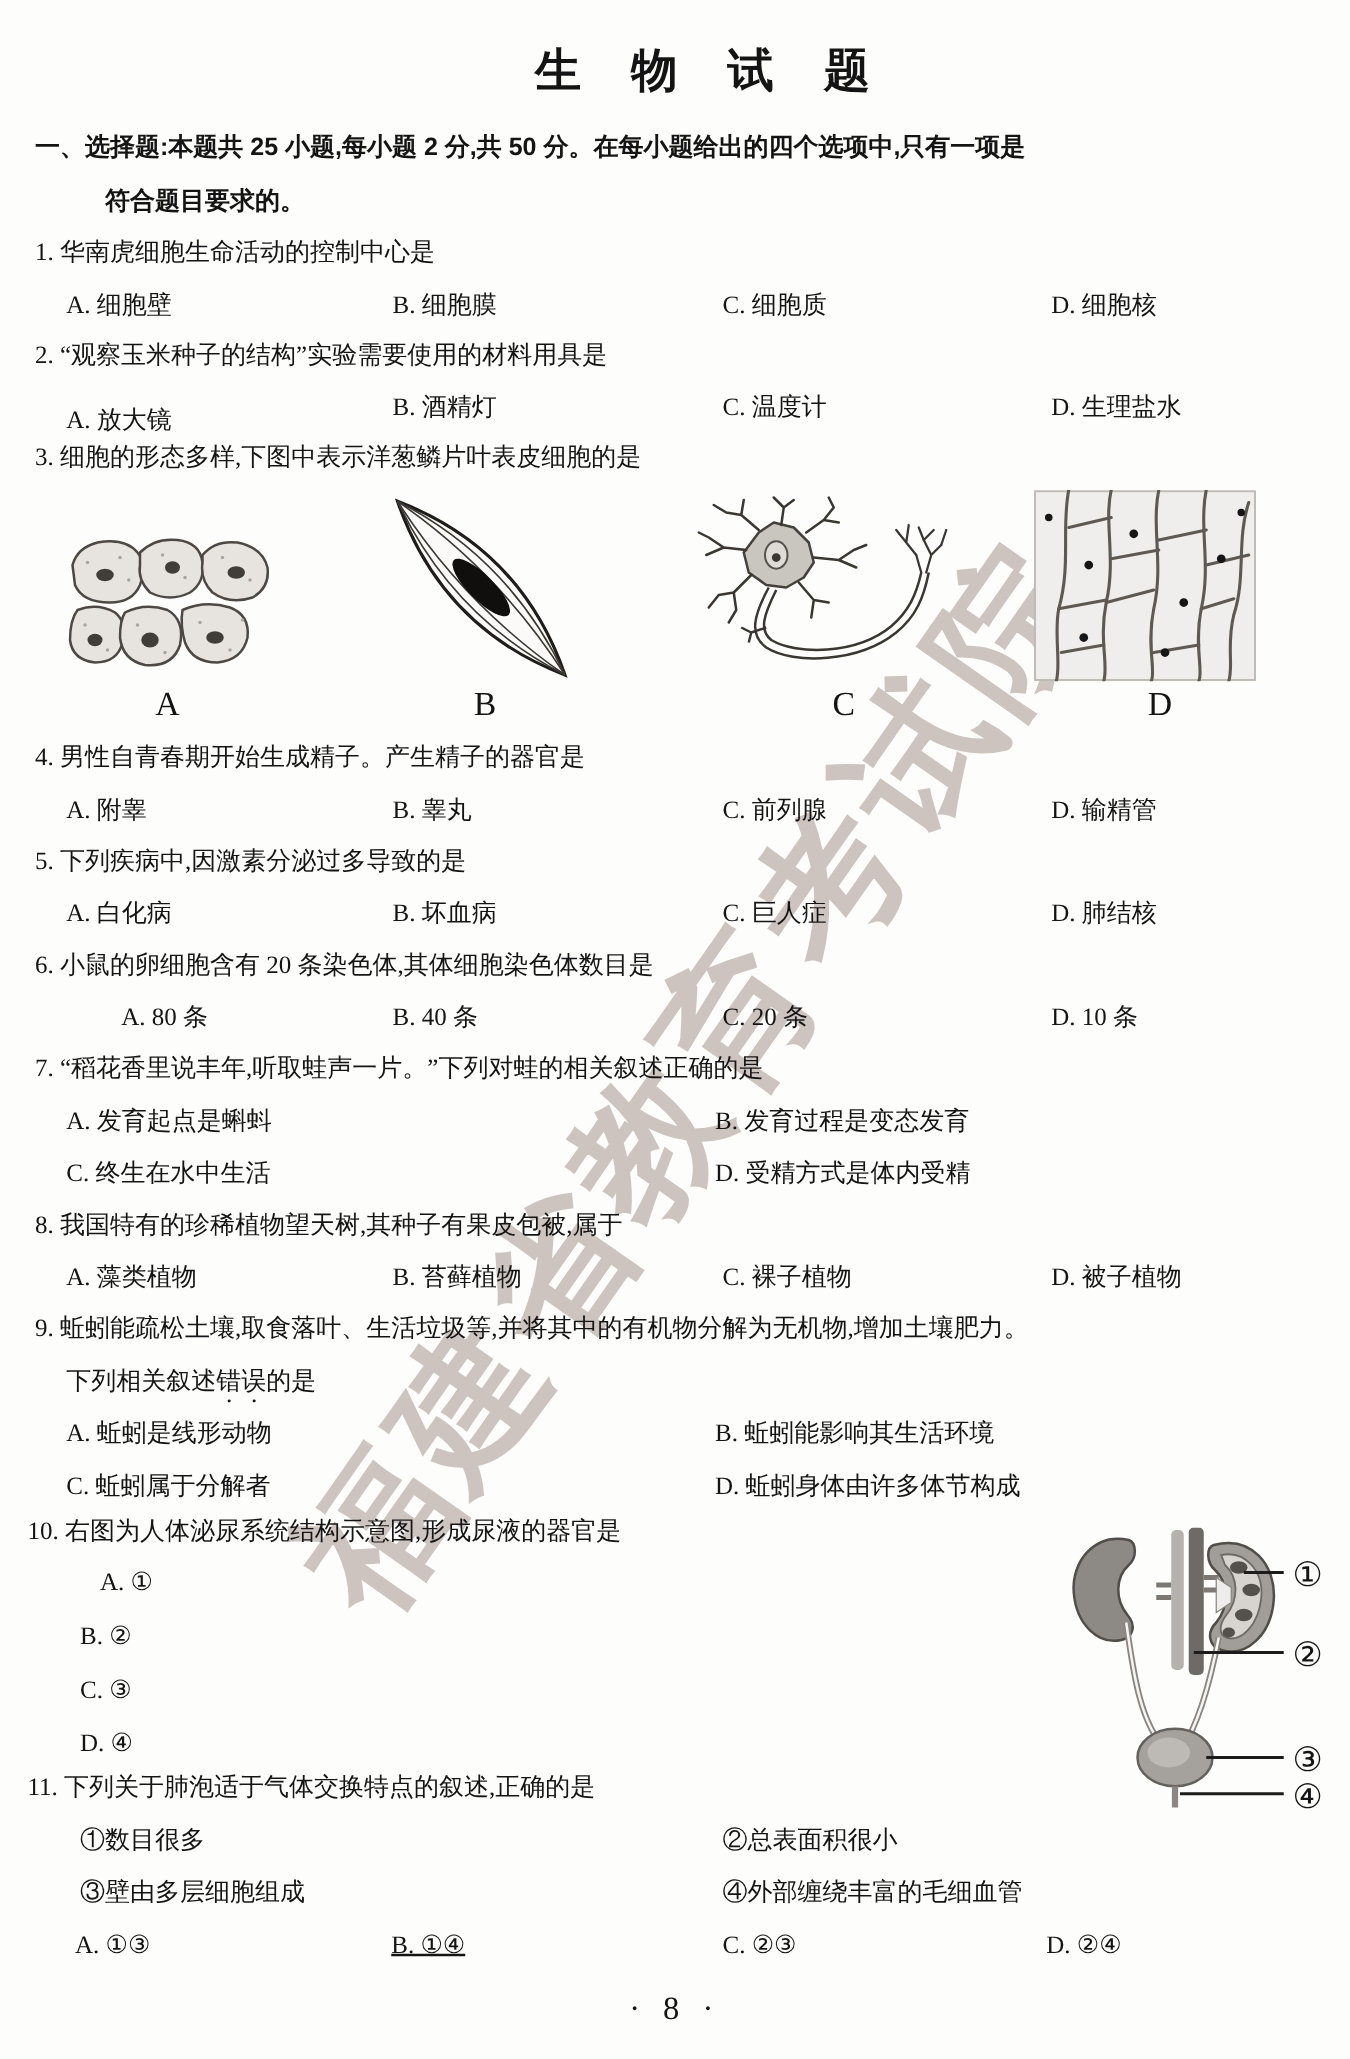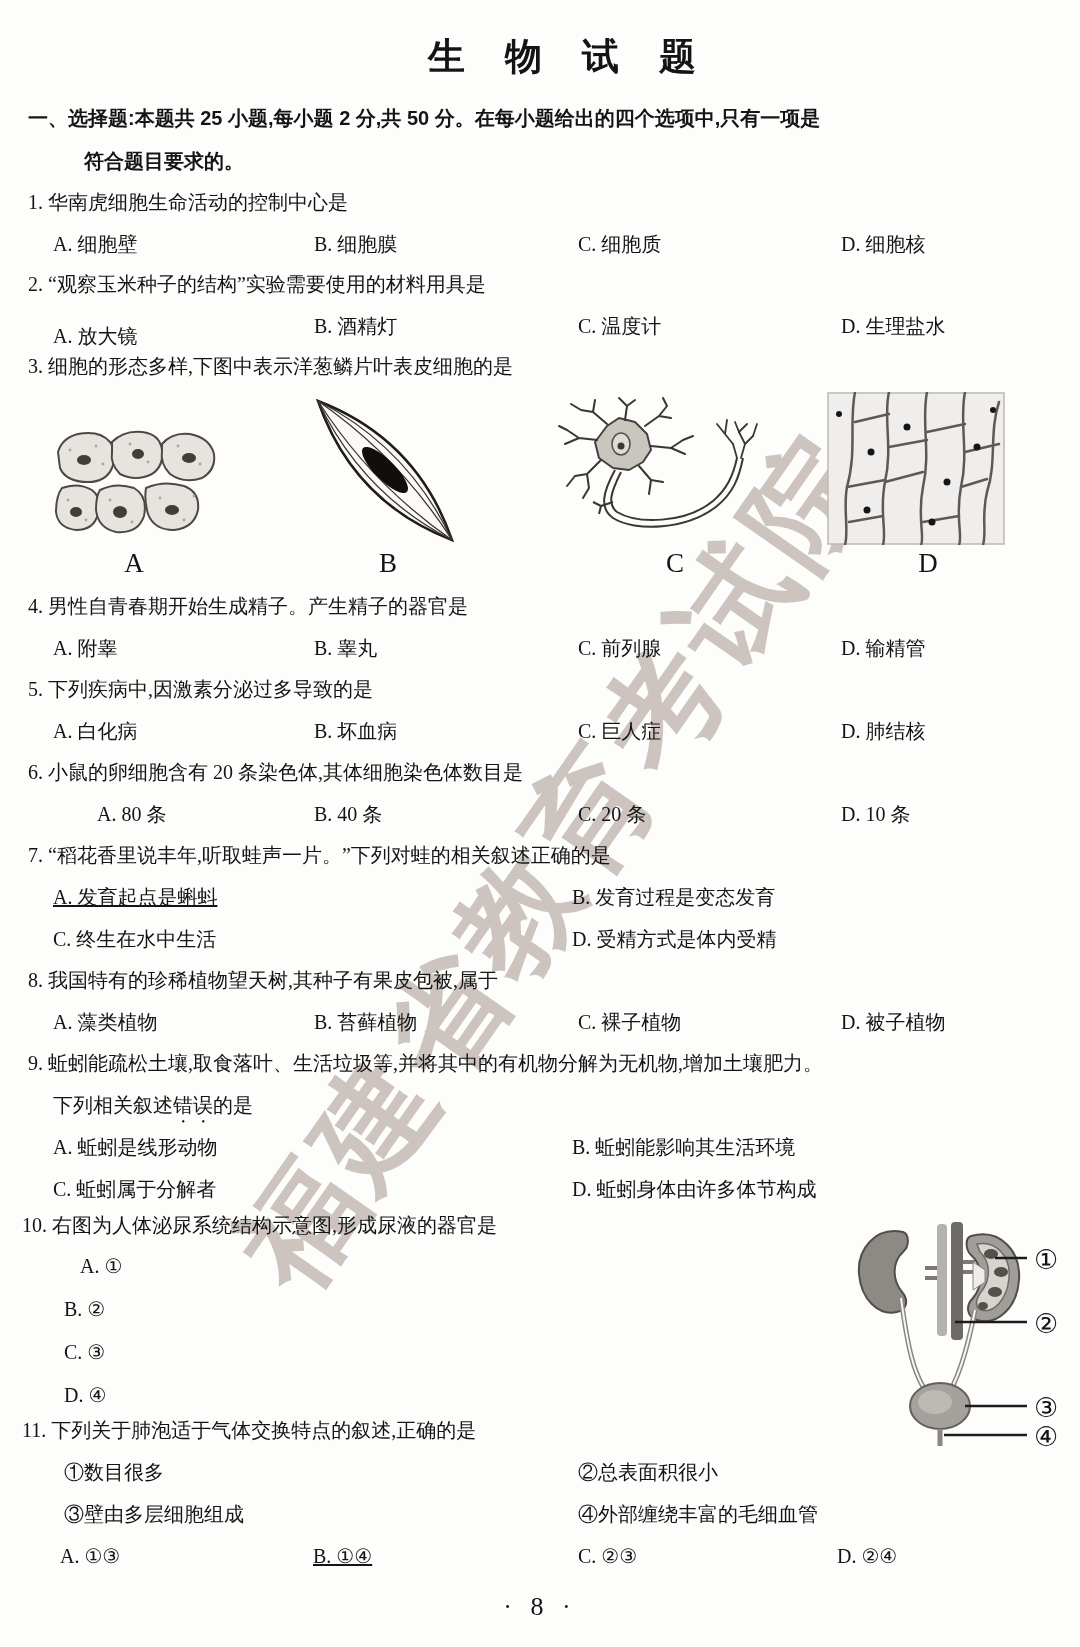--- a/index.html
+++ b/index.html
@@ -176,21 +176,21 @@
     <div class="line" style="left:578px;top:715px;">C. 巨人症</div>
     <div class="line" style="left:841px;top:715px;">D. 肺结核</div>
 
     <div class="line" style="left:28px;top:756px;">6. 小鼠的卵细胞含有 20 条染色体,其体细胞染色体数目是</div>
     <div class="line" style="left:53px;top:798px;margin-left:44px;">A. 80 条</div>
     <div class="line" style="left:314px;top:798px;">B. 40 条</div>
     <div class="line" style="left:578px;top:798px;">C. 20 条</div>
     <div class="line" style="left:841px;top:798px;">D. 10 条</div>
 
     <div class="line" style="left:28px;top:839px;">7. “稻花香里说丰年,听取蛙声一片。”下列对蛙的相关叙述正确的是</div>
-    <div class="line" style="left:53px;top:881px;text-decoration:underline;">A. 发育起点是蝌蚪</div>
+    <div class="line" style="left:53px;top:881px;">A. 发育起点是蝌蚪</div>
     <div class="line" style="left:572px;top:881px;">B. 发育过程是变态发育</div>
     <div class="line" style="left:53px;top:923px;">C. 终生在水中生活</div>
     <div class="line" style="left:572px;top:923px;">D. 受精方式是体内受精</div>
 
     <div class="line" style="left:28px;top:964px;">8. 我国特有的珍稀植物望天树,其种子有果皮包被,属于</div>
     <div class="line" style="left:53px;top:1006px;">A. 藻类植物</div>
     <div class="line" style="left:314px;top:1006px;">B. 苔藓植物</div>
     <div class="line" style="left:578px;top:1006px;">C. 裸子植物</div>
     <div class="line" style="left:841px;top:1006px;">D. 被子植物</div>
 

